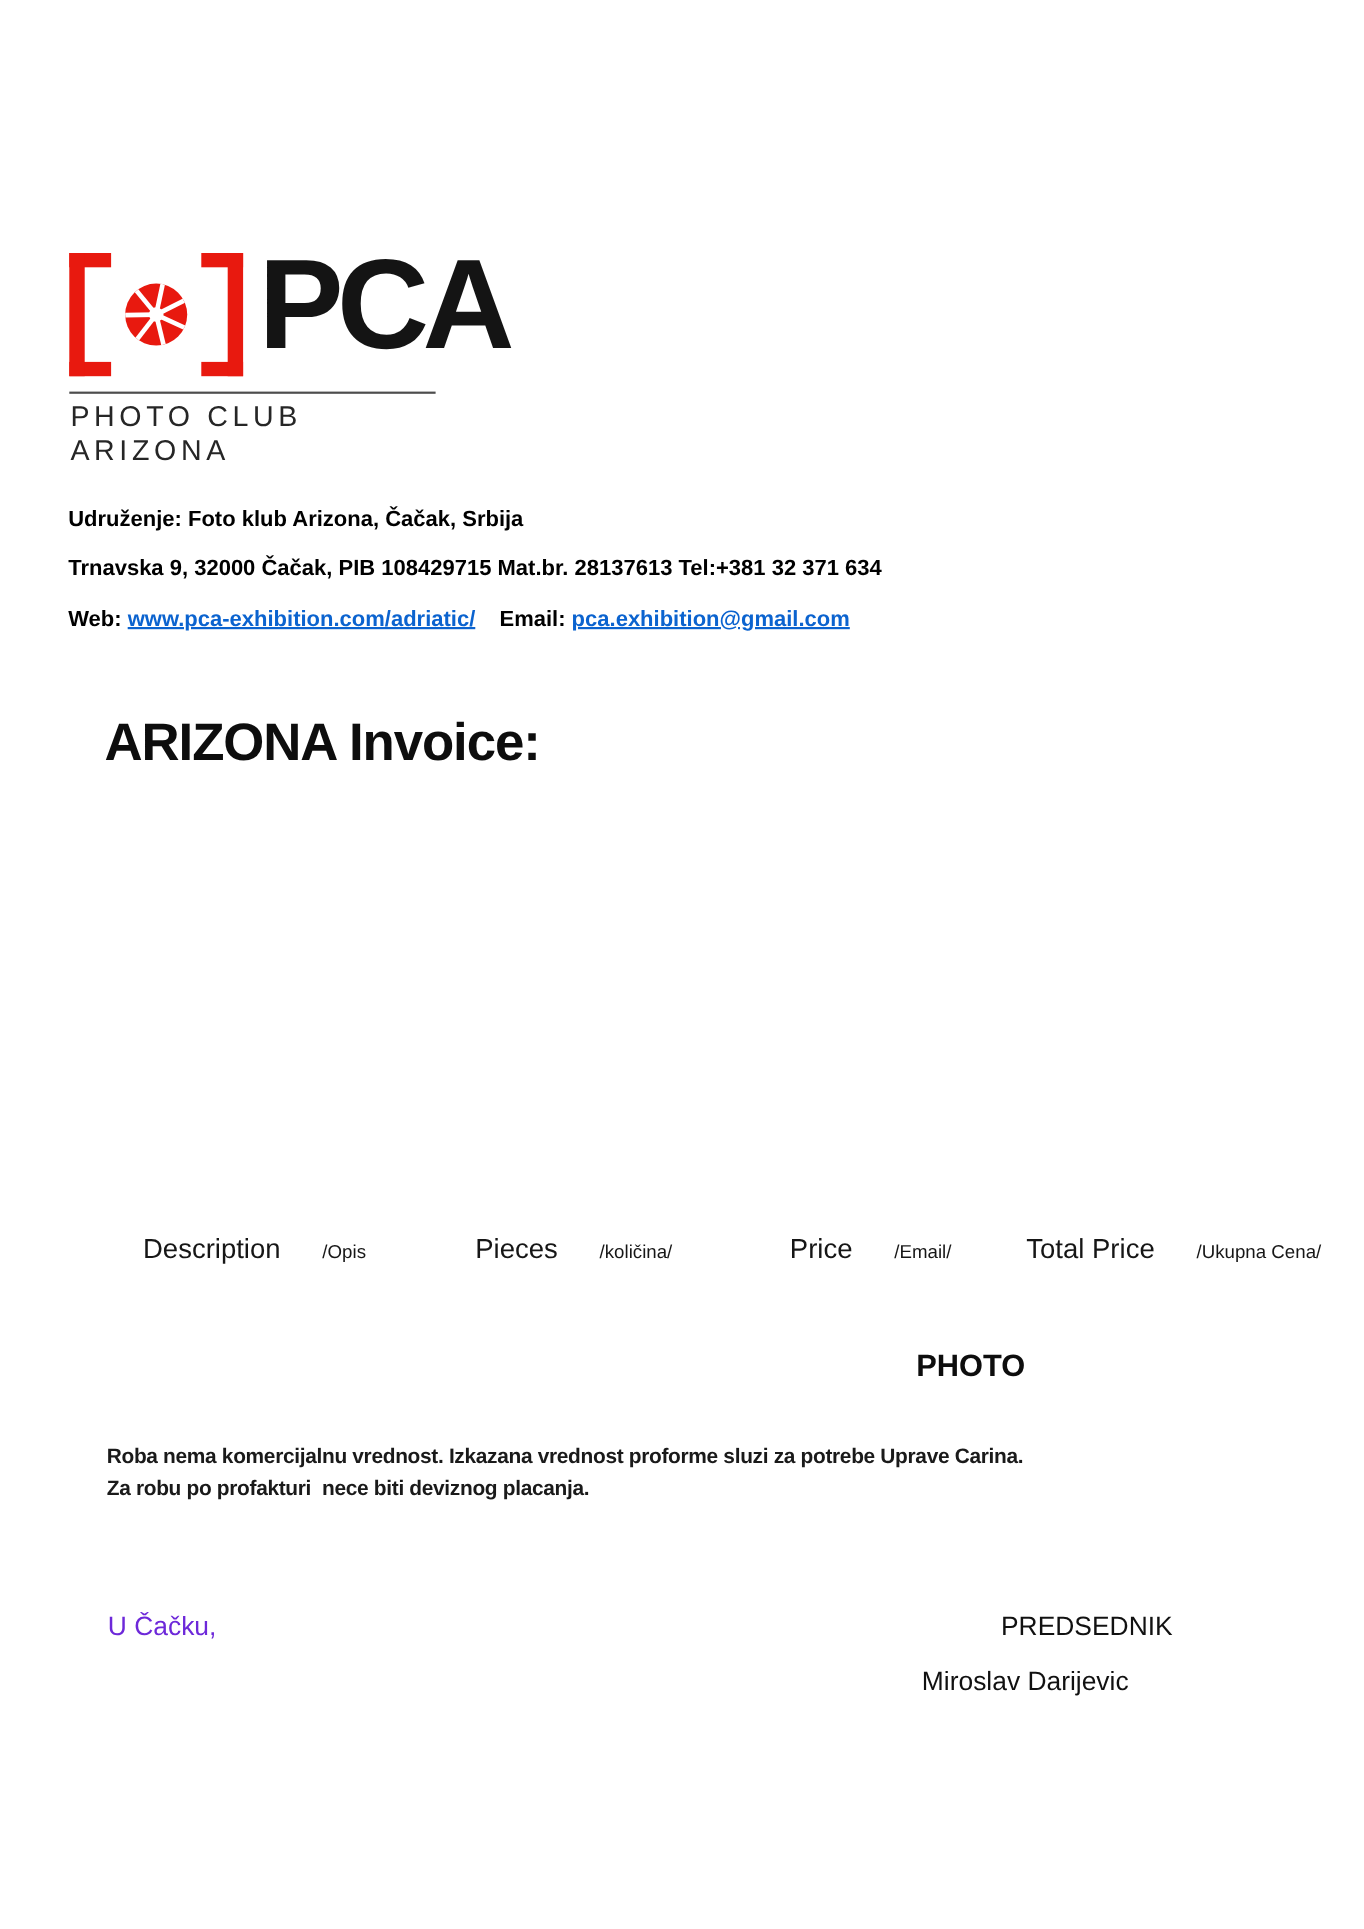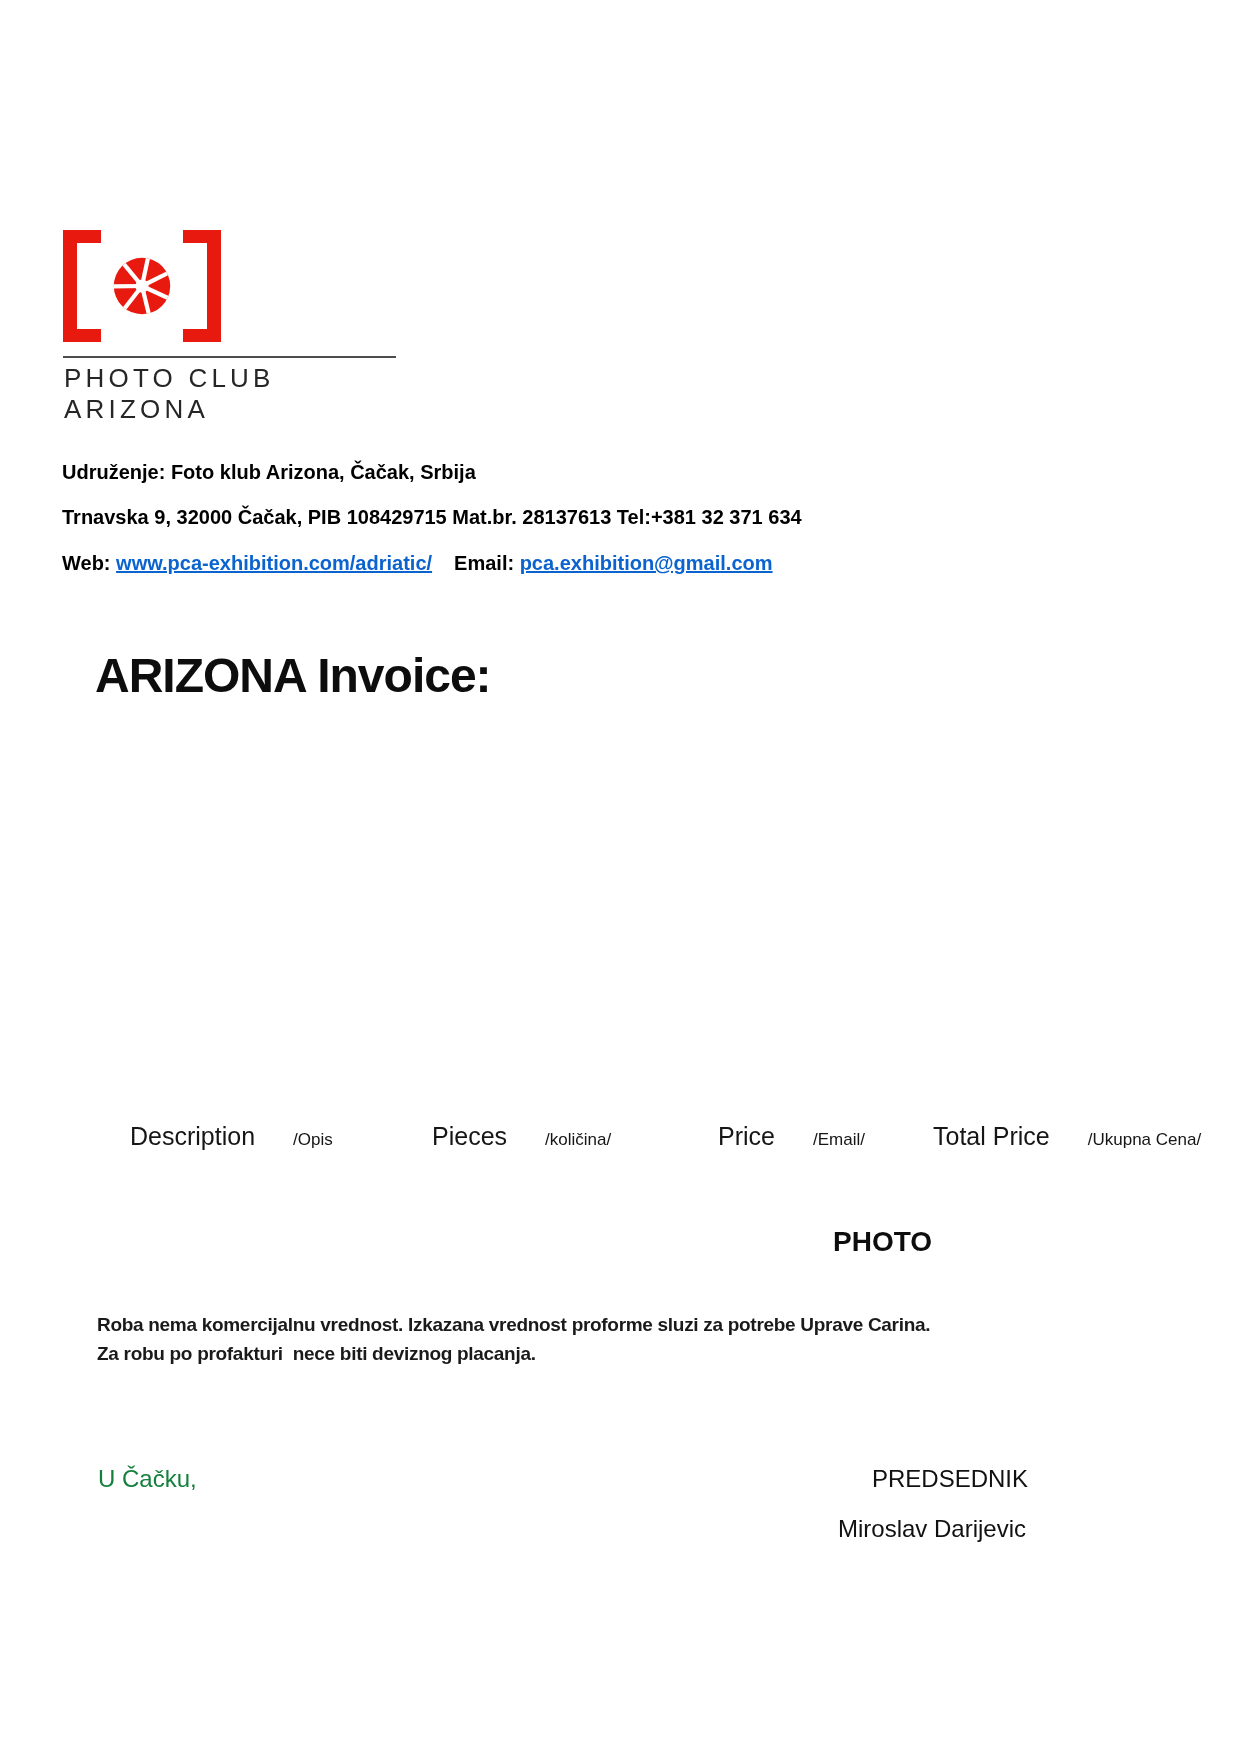--- a/index.html
+++ b/index.html
@@ -56,22 +56,22 @@
   .item-sub  { font-size:20px; color:#111; }
 
   .total-label { position:absolute; left:833px; top:1226px; font-size:28px; font-weight:bold; color:#0d0d0d; }
 
   
   .note { position:absolute; left:97px; top:1310px; width:940px;
     font-size:19px; font-weight:bold; color:#1a1a1a; line-height:29px;
     letter-spacing:-0.3px; white-space:pre-wrap; }
 
   
-  .footer-place { position:absolute; left:98px;  top:1465px; font-size:24px; color:#15803d; }
-  .footer-role  { position:absolute; left:872px; top:1465px; font-size:24px; color:#111; }
+  .footer-place { position:absolute; left:98px;  top:1465px; font-size:24px; color:#6d28d9; }
+  .footer-role  { position:absolute; left:910px; top:1465px; font-size:24px; color:#111; }
   .footer-name  { position:absolute; left:838px; top:1515px; font-size:24px; color:#111; }
 </style>
 </head>
 <body>
 
 <div class="page">
 
   <div class="logo-block">
     <div class="logo-row">
       <div class="bracket bracket-left"></div>
@@ -87,20 +87,21 @@
           <line x1="50" y1="50" x2="102" y2="24" transform="rotate(51.4 50 50)"></line>
           <line x1="50" y1="50" x2="102" y2="24" transform="rotate(102.9 50 50)"></line>
           <line x1="50" y1="50" x2="102" y2="24" transform="rotate(154.3 50 50)"></line>
           <line x1="50" y1="50" x2="102" y2="24" transform="rotate(205.7 50 50)"></line>
           <line x1="50" y1="50" x2="102" y2="24" transform="rotate(257.1 50 50)"></line>
           <line x1="50" y1="50" x2="102" y2="24" transform="rotate(308.6 50 50)"></line>
         </g>
         <circle cx="50" cy="50" r="11" fill="#ffffff"></circle>
       </svg>
       <div class="bracket bracket-right"></div>
+      <div class="brand-text">PCA</div>
     </div>
   </div>
   <div class="logo-rule"></div>
   <div class="logo-subtitle">PHOTO CLUB ARIZONA</div>
 
   <div class="org-line org-line1">Udruženje: Foto klub Arizona, Čačak, Srbija</div>
   <div class="org-line org-line2">Trnavska 9, 32000 Čačak, PIB 108429715 Mat.br. 28137613 Tel:+381 32 371 634</div>
   <div class="org-line org-line3"><span>Web: </span><a href="#">www.pca-exhibition.com/adriatic/</a><span class="email-label">Email: </span><a href="#">pca.exhibition@gmail.com</a></div>
 
   <div class="doc-title">ARIZONA Invoice:</div>

